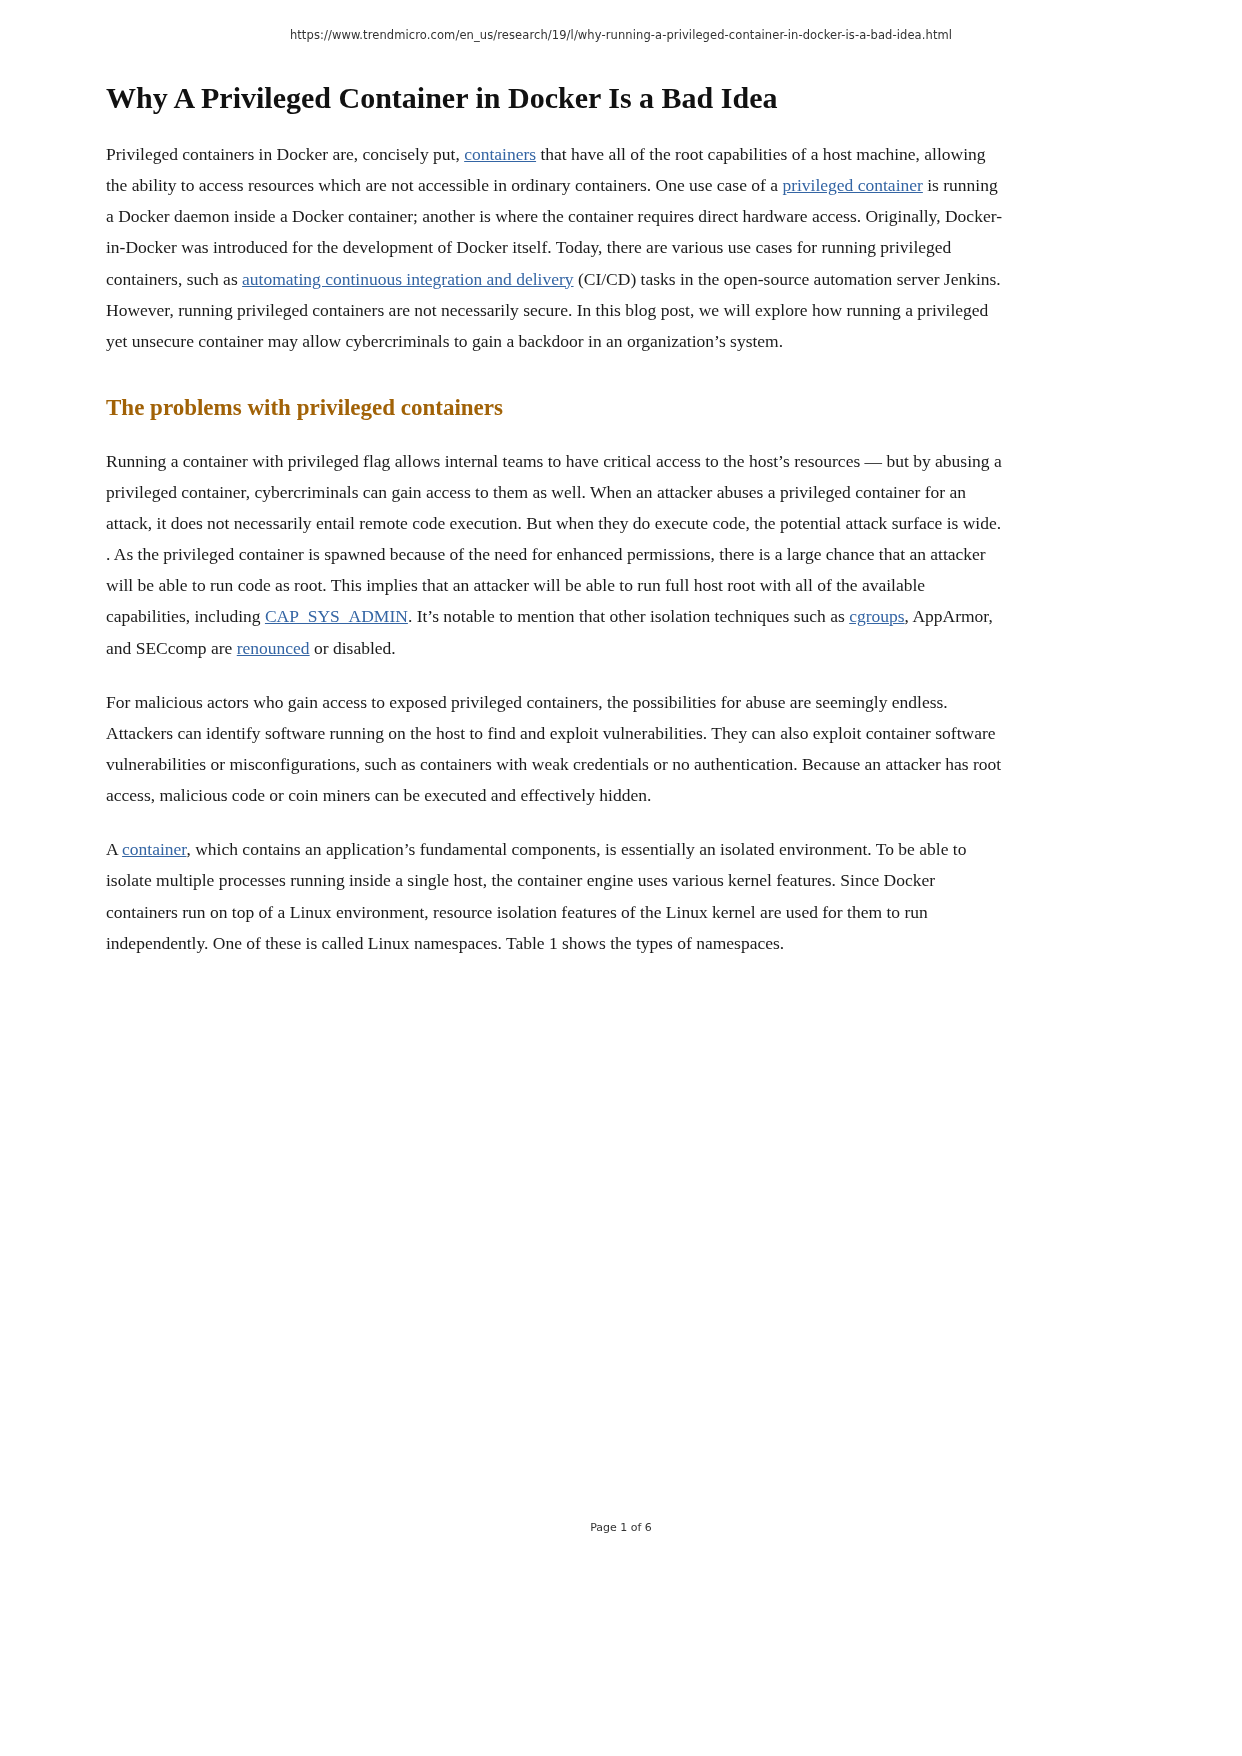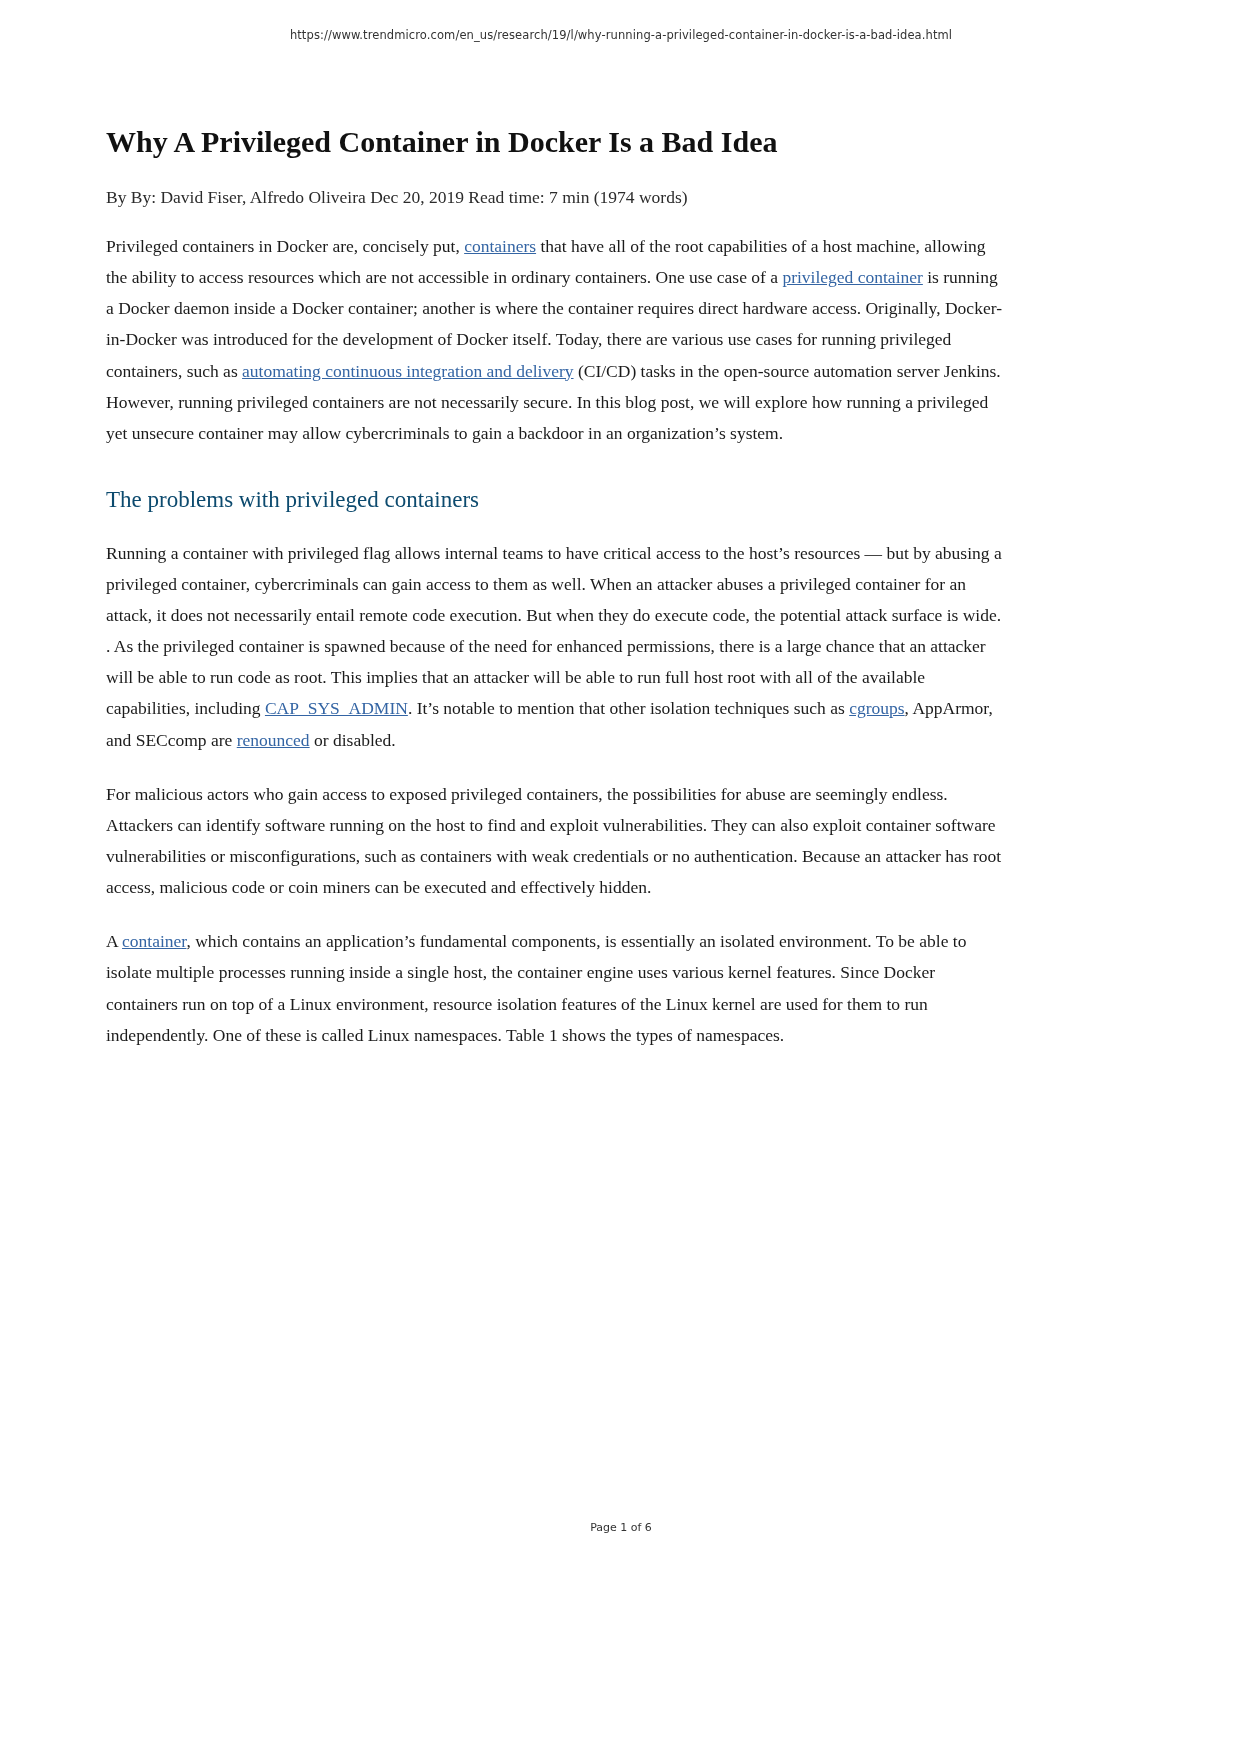--- a/index.html
+++ b/index.html
@@ -17,23 +17,23 @@
   }
   .print-header {
     position:absolute; top:28px; left:0; width:100%;
     text-align:center;
     font-family:"DejaVu Sans", sans-serif;
     font-size:11.5px;
     color:#333333;
     letter-spacing:0.1px;
   }
   .content {
-    position:absolute; left:106px; top:16px;
+    position:absolute; left:106px; top:0;
     width:900px;
-    padding-top:108px;
+    padding-top:80px;
   }
   h1.article-title {
     font-size:30px;
     line-height:1.2;
     font-weight:bold;
     color:#111111;
   }
   p.byline {
     margin-top:27px;
     font-size:17.5px;
@@ -47,22 +47,22 @@
   p.body-p {
     margin-top:23px;
     font-size:17.5px;
     line-height:1.78;
     color:var(--text, #1b1b1b);
   }
   h2.section-heading {
     margin-top:37px;
     font-size:23px;
     line-height:1.25;
-    font-weight:normal;
-    color:#0c4a6e;
+    font-weight:bold;
+    color:#a16207;
   }
   a.inline-link {
     color:var(--link, #3465a4);
     text-decoration:underline;
     cursor:pointer;
   }
   .print-footer {
     position:absolute; top:1521px; left:0; width:100%;
     text-align:center;
     font-family:"DejaVu Sans", sans-serif;
@@ -74,21 +74,20 @@
 <body>
 
 <div class="page">
 
   <div class="print-header">https://www.trendmicro.com/en_us/research/19/l/why-running-a-privileged-container-in-docker-is-a-bad-idea.html</div>
 
   <div class="content">
 
     <h1 class="article-title">Why A Privileged Container in Docker Is a Bad Idea</h1>
 
-    <p class="byline">By By: David Fiser, Alfredo Oliveira Dec 20, 2019 Read time: 7 min (1974 words)</p>
 
 
     <p class="body-p"><span>Privileged containers in Docker are, concisely put, </span><a class="inline-link" href="#">containers</a><span> that have all of the root capabilities of a host machine, allowing the ability to access resources which are not accessible in ordinary containers. One use case of a </span><a class="inline-link" href="#">privileged container</a><span> is running a Docker daemon inside a Docker container; another is where the container requires direct hardware access. Originally, Docker-in-Docker was introduced for the development of Docker itself. Today, there are various use cases for running privileged containers, such as </span><a class="inline-link" href="#">automating continuous integration and delivery</a><span> (CI/CD) tasks in the open-source automation server Jenkins. However, running privileged containers are not necessarily secure. In this blog post, we will explore how running a privileged yet unsecure container may allow cybercriminals to gain a backdoor in an organization’s system.</span></p>
 
     <h2 class="section-heading">The problems with privileged containers</h2>
 
 
     <p class="body-p"><span>Running a container with privileged flag allows internal teams to have critical access to the host’s resources — but by abusing a privileged container, cybercriminals can gain access to them as well. When an attacker abuses a privileged container for an attack, it does not necessarily entail remote code execution. But when they do execute code, the potential attack surface is wide. . As the privileged container is spawned because of the need for enhanced permissions, there is a large chance that an attacker will be able to run code as root. This implies that an attacker will be able to run full host root with all of the available capabilities, including </span><a class="inline-link" href="#">CAP_SYS_ADMIN</a><span>. It’s notable to mention that other isolation techniques such as </span><a class="inline-link" href="#">cgroups</a><span>, AppArmor, and SECcomp are </span><a class="inline-link" href="#">renounced</a><span> or disabled.</span></p>
 
     <p class="body-p"><span>For malicious actors who gain access to exposed privileged containers, the possibilities for abuse are seemingly endless. Attackers can identify software running on the host to find and exploit vulnerabilities. They can also exploit container software vulnerabilities or misconfigurations, such as containers with weak credentials or no authentication. Because an attacker has root access, malicious code or coin miners can be executed and effectively hidden.</span></p>

